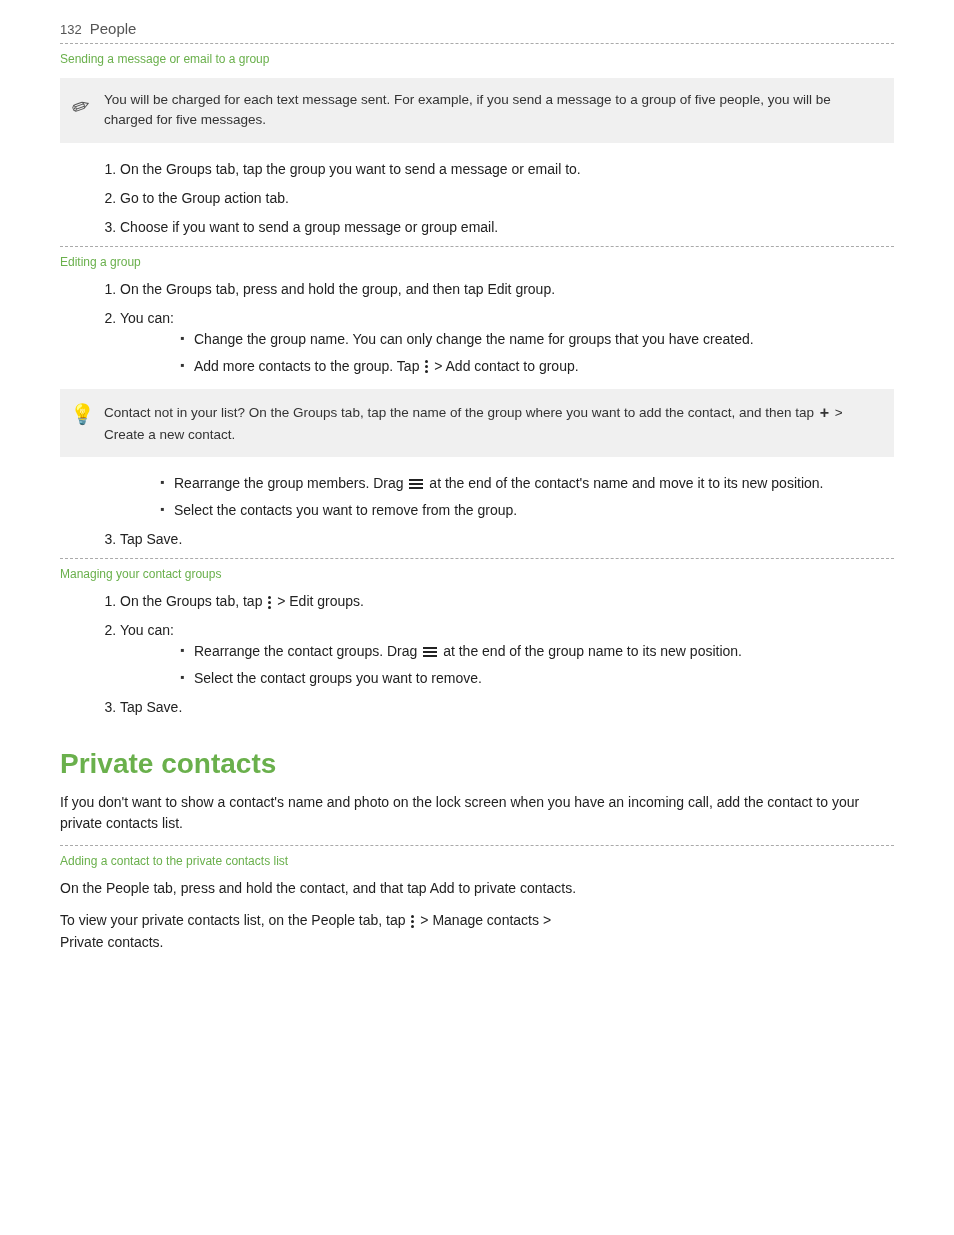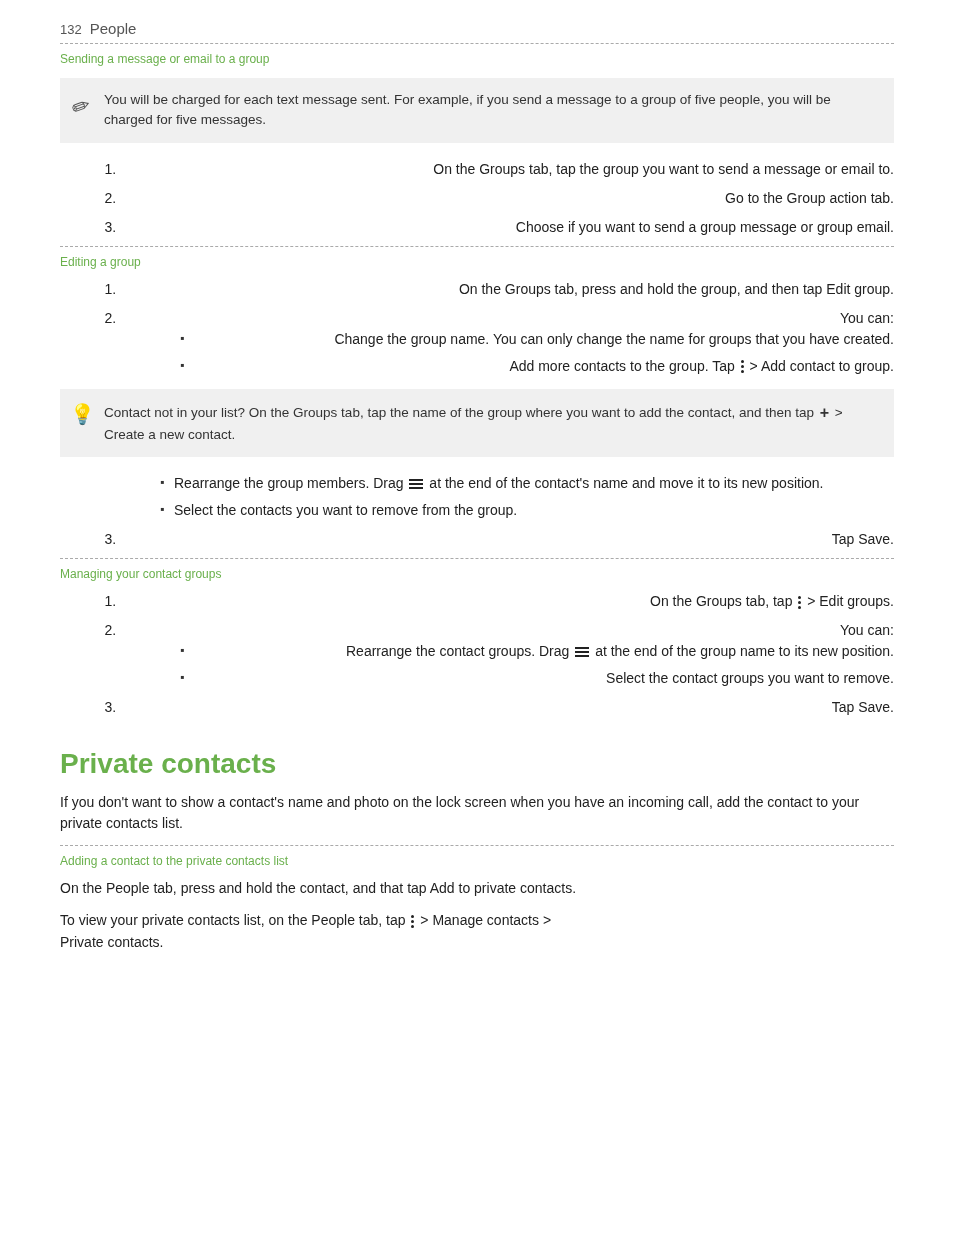--- a/index.html
+++ b/index.html
@@ -67,21 +67,20 @@
     .tip-box .tip-icon {
       position: absolute;
       left: 10px;
       top: 10px;
       font-size: 20px;
       color: #555;
     }
     .ordered-list {
       margin-left: 60px;
       margin-bottom: 8px;
-      text-align: right;
     }
     .ordered-list li {
       margin-bottom: 8px;
       font-size: 14px;
       line-height: 1.5;
       color: #222;
     }
     .bullet-list {
       list-style: none;
       margin-left: 60px;

